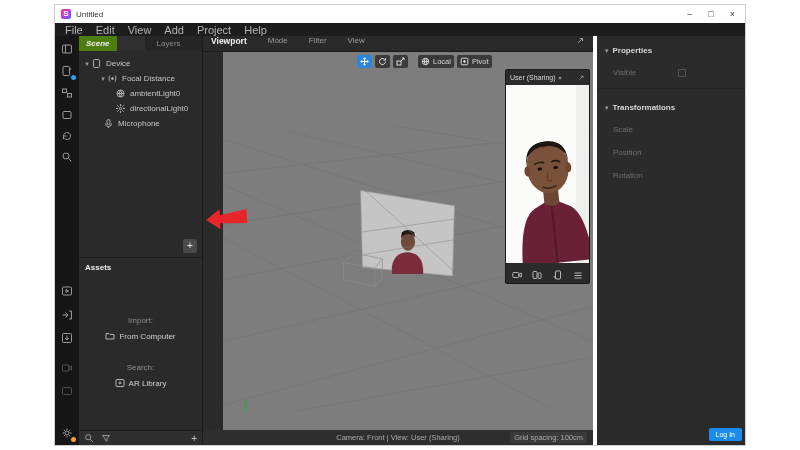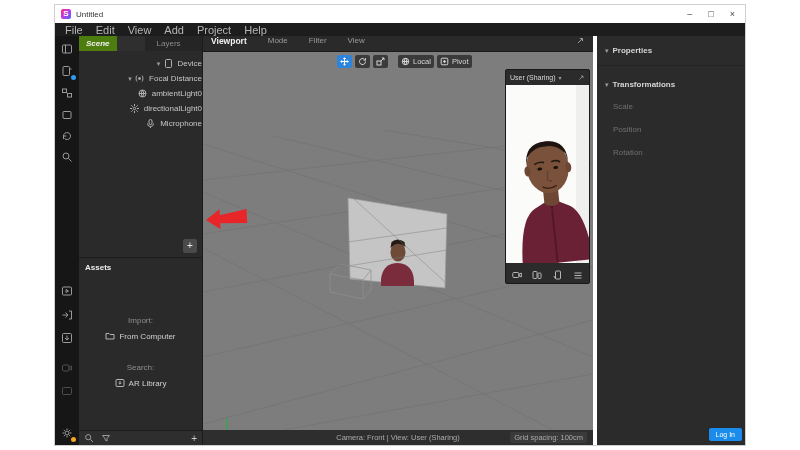--- a/index.html
+++ b/index.html
@@ -35,21 +35,21 @@
 
   
   .leftcol { width:124px; flex:none; display:flex; flex-direction:column; background:#2a2a2a;
     border-right:1px solid #1b1b1b; }
   .scene { height:222px; position:relative; border-bottom:1px solid #1b1b1b; }
   .scene-tabs { height:15px; display:flex; background:#2f2f2f; }
   .tab { font-size:8px; display:flex; align-items:center; padding:0 7px; }
   .tab.active { color:#f0f0f0; font-weight:bold; background:#4d7c0f;font-style:italic; }
   .tab.inactive { color:#8a8a8a; background:#252525; flex:1; margin-left:28px; padding-left:12px; }
   .tree { padding-top:5px; }
-  .trow { height:15px; display:flex; align-items:center; color:#c6c6c6; font-size:8px;justify-content:flex-end; }
+  .trow { height:15px; display:flex; align-items:center; color:#c6c6c6; font-size:8px; }
   .trow .caret { width:8px; color:#9a9a9a; font-size:7px; text-align:center; }
   .trow .ti { width:11px; height:11px; margin-right:4px; color:#b0b0b0; }
   .trow .ti svg { width:11px; height:11px; display:block; }
   .scene-addstrip { position:absolute; bottom:4px; right:5px; }
   .addbtn { width:14px; height:14px; background:#4a4a4a; border-radius:2px; color:#e8e8e8;
     font-size:10px; line-height:13px; text-align:center; }
 
   .assets { flex:1; position:relative; background:#2a2a2a; }
   .assets-title { font-size:8px; font-weight:bold; color:#ededed; padding:5px 6px; }
   .assets-body { position:absolute; top:58px; left:0; right:0; text-align:center; }
@@ -65,21 +65,21 @@
   .assets-bottom .plus { color:#c9c9c9; font-size:10px; }
 
   
   .vpcol { width:390px; flex:none; display:flex; flex-direction:column; position:relative; }
   .vp-header { height:16px; background:#2a2a2a; display:flex; align-items:flex-start; gap:21px;
     padding:0 8px; border-bottom:1px solid #1b1b1b; }
   .vp-header .vt { font-size:8.5px; font-weight:bold; color:#f0f0f0; }
   .vp-header .vm { font-size:8px; color:#9a9a9a; }
   .vp-header .expand { margin-left:auto; color:#9a9a9a; }
   .vp-header .expand svg { width:10px; height:10px; display:block; }
-  .vp-body { flex:1; position:relative; background:#7d7d7d; overflow:hidden; }
+  .vp-body { flex:1; position:relative; background:#7d7d7d; overflow:hidden;margin-left:20px; }
   .vp-scene { position:absolute; inset:0; }
   .vp-toolbar { position:absolute; top:3px; left:134px; display:flex; gap:3px; align-items:center; }
   .toolbtn { height:13px; min-width:14px; background:#3a3a3a; border-radius:2px; color:#d8d8d8;
     display:flex; align-items:center; justify-content:center; gap:3px; padding:0 3px;
     font-size:7.5px; }
   .toolbtn svg { width:9px; height:9px; display:block; }
   .toolbtn.sel { background:#2d84dc; color:#fff; }
   .toolgap { width:4px; }
   .vp-status { height:15px; background:#2e2e2e; display:flex; align-items:center;
     padding:0 6px; position:relative; }
@@ -476,20 +476,24 @@
         <span class="mid">Camera: Front | View: User (Sharing)</span>
         <span class="right">Grid spacing: 100cm</span>
       </div>
     </div>
 
     <div class="props">
       <div class="sect">
         <span class="caret">▾</span>
         <span class="st">Properties</span>
       </div>
+      <div class="prow">
+        <span class="pl">Visible</span>
+        <span class="checkbox"></span>
+      </div>
       <div class="props-div"></div>
       <div class="sect">
         <span class="caret">▾</span>
         <span class="st">Transformations</span>
       </div>
       <div class="prow">
         <span class="pl">Scale</span>
       </div>
       <div class="prow">
         <span class="pl">Position</span>

